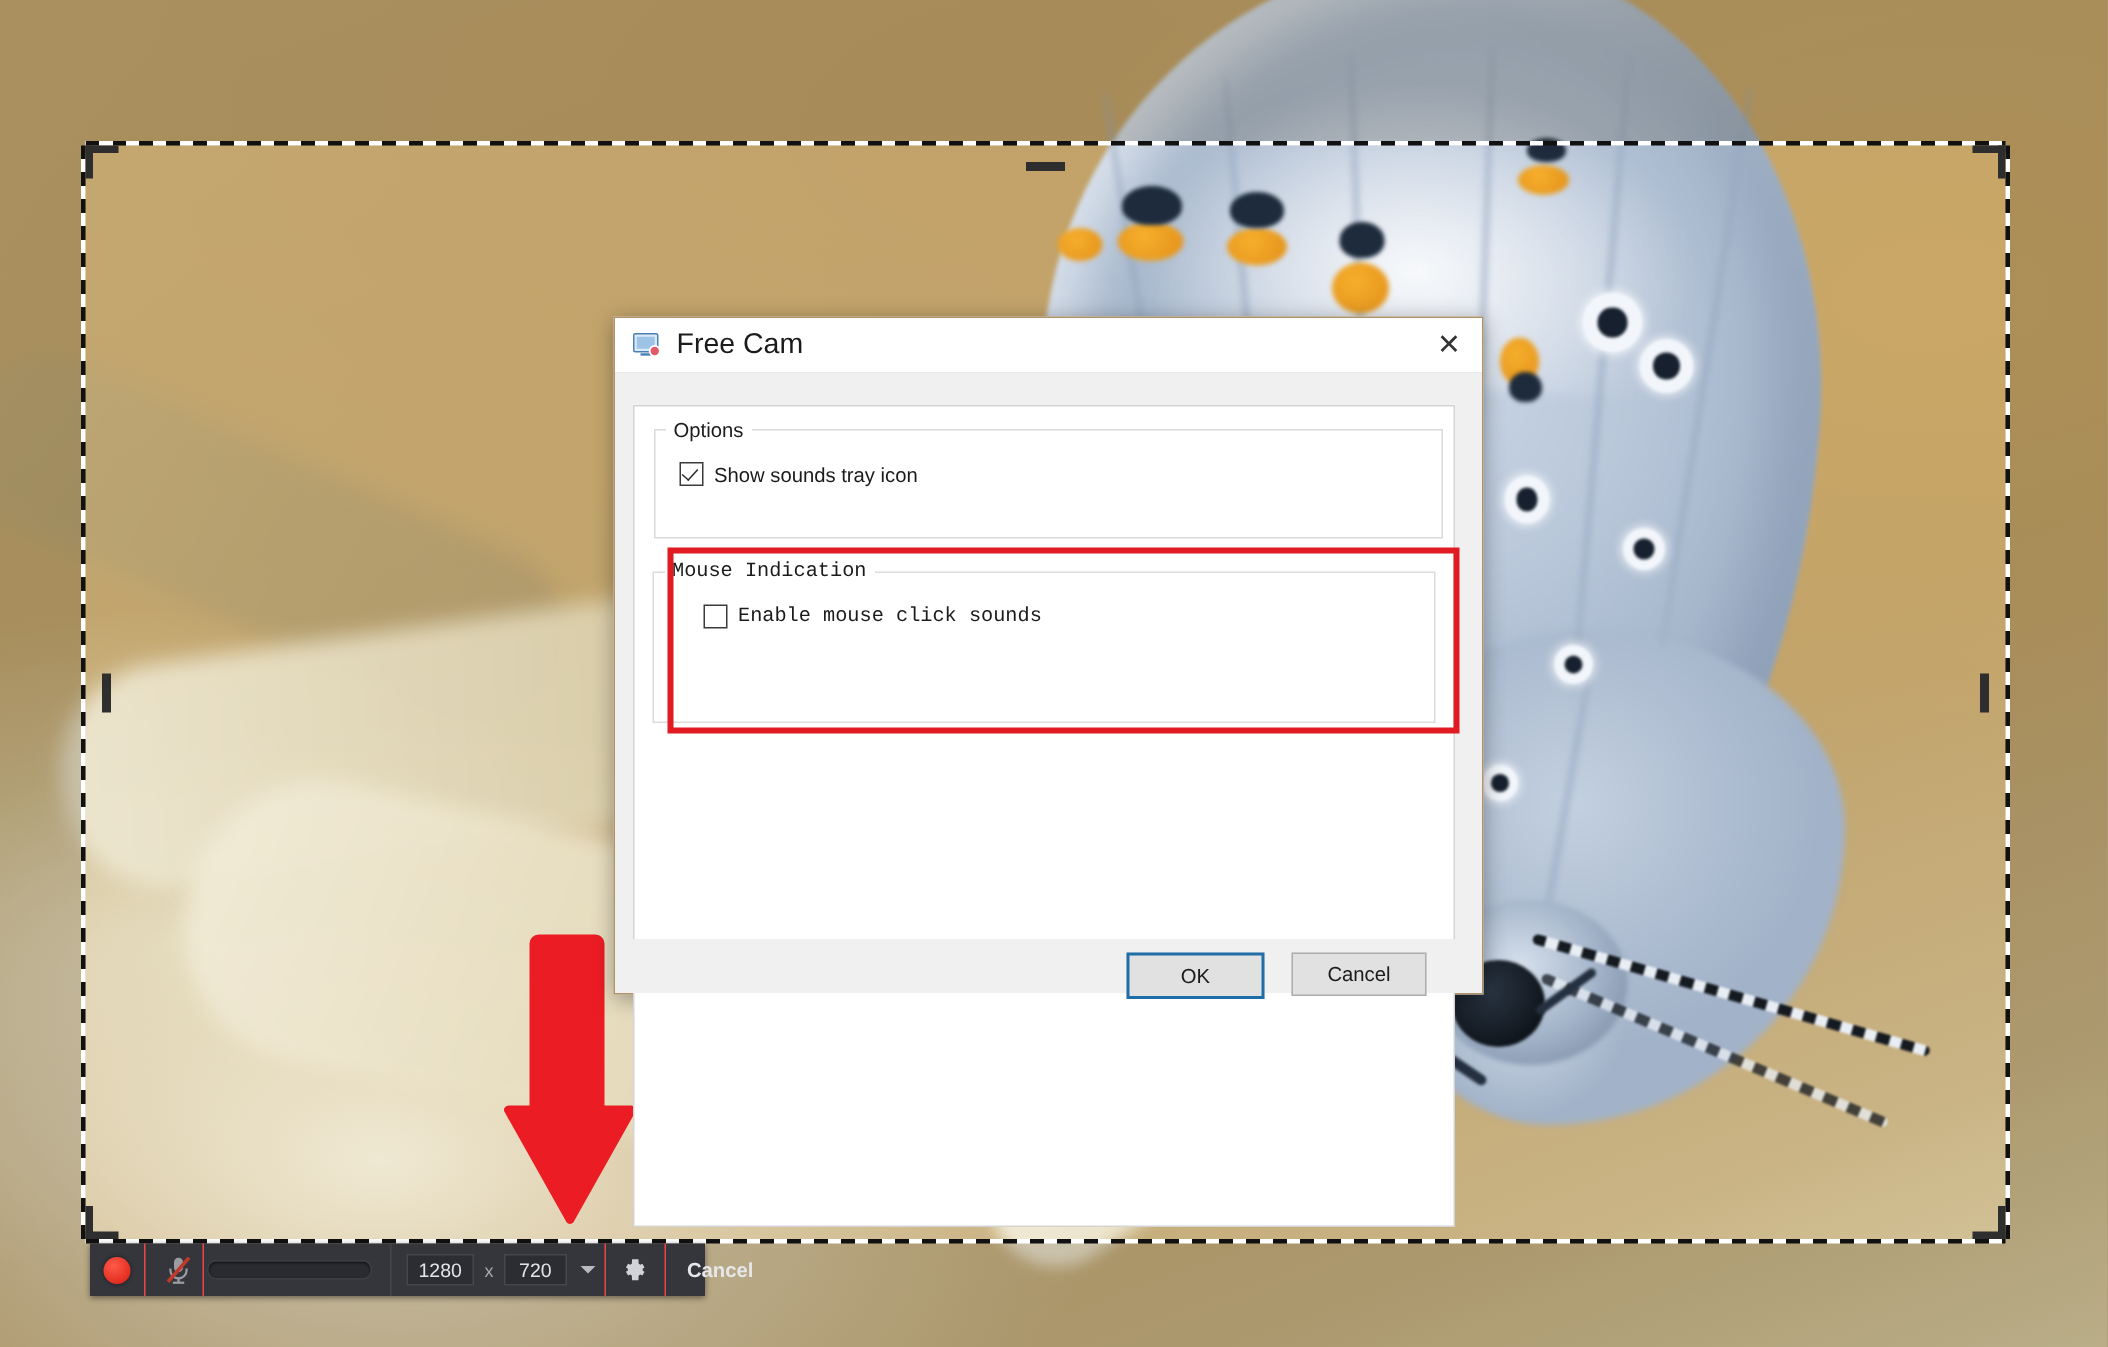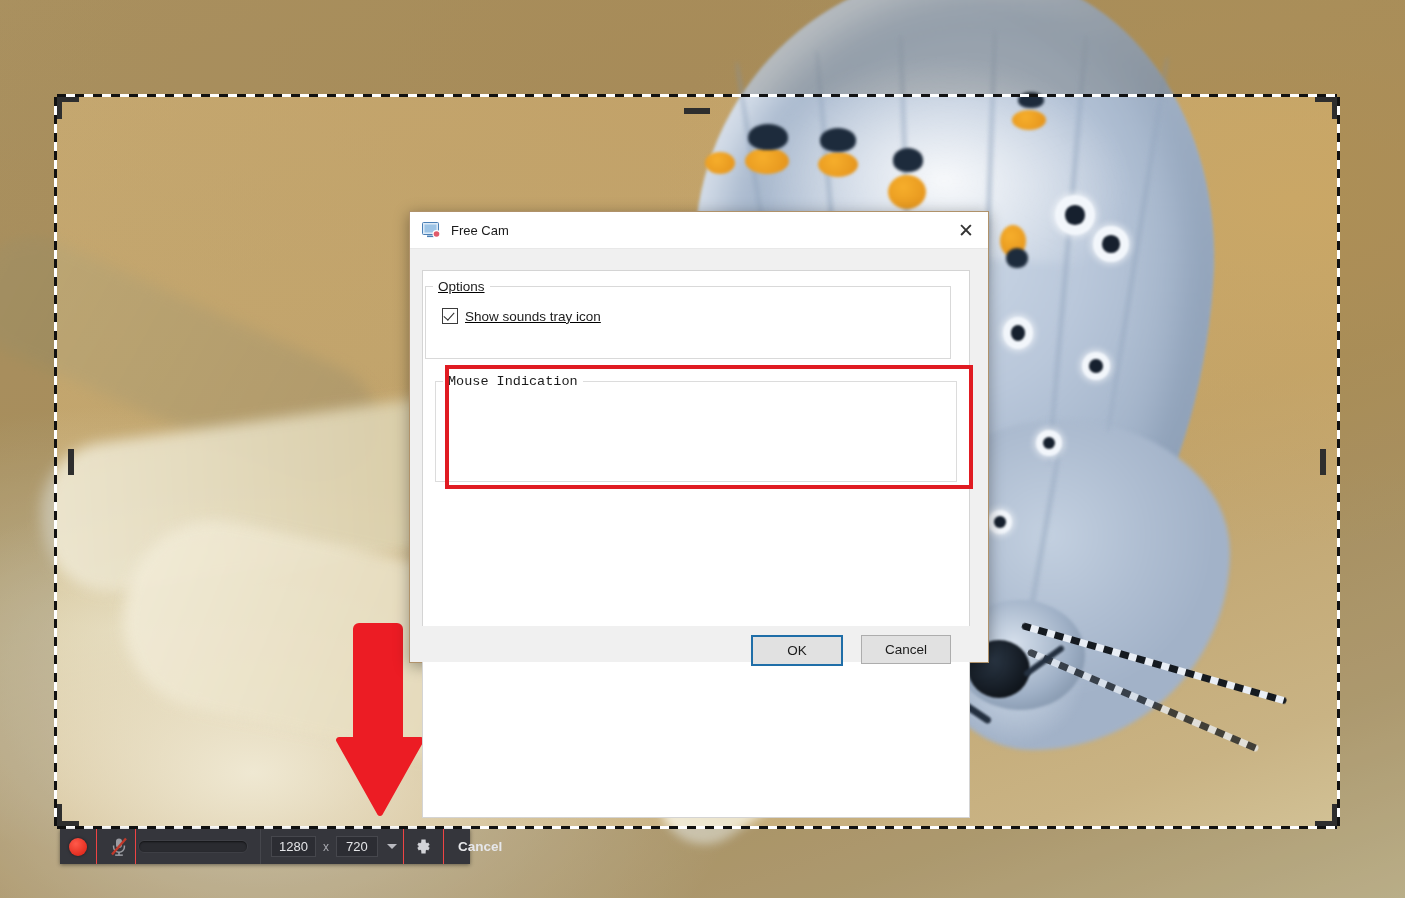--- a/index.html
+++ b/index.html
@@ -145,33 +145,33 @@
   
   #dialog{
     position:absolute;left:409px;top:211px;width:578px;height:450px;
     background:#f0f0f0;border:1px solid #b0926a;
     box-shadow:0 3px 14px rgba(0,0,0,.35);
     font-family:"Liberation Sans", sans-serif;
   }
   #titlebar{height:36px;background:#fff;display:flex;align-items:center;
     border-bottom:1px solid #e8e8e8;}
   #win-icon{width:19px;height:17px;margin-left:12px;position:relative;}
-  #dlg-title{margin-left:10px;font-size:13px;color:#1b1b1b;}
+  #dlg-title{margin-left:10px;font-size:19px;color:#1b1b1b;}
   #close-btn{margin-left:auto;width:44px;height:36px;display:flex;align-items:center;
     justify-content:center;color:#333;font-size:19px;line-height:1;}
   #tabstrip{height:25px;margin:9px 0 0 12px;display:flex;align-items:flex-end;position:relative;z-index:2;}
   .tab{height:22px;padding:0 11px;font-size:13.5px;color:#1b1b1b;display:flex;align-items:center;
     background:#f0f0f0;border:1px solid #d4d4d4;border-bottom:none;}
   .tab.active{background:#fff;height:25px;border-color:#d4d4d4;position:relative;top:1px;z-index:3;font-size:14px;}
   #tabpanel{position:absolute;left:12px;top:58px;width:550px;height:550px;}
   #panel-body{background:#fff;border:1px solid #d4d4d4;width:548px;height:548px;
     box-sizing:border-box;position:relative;}
   fieldset.grp{position:absolute;border:1px solid #d9d9d9;margin:0;padding:0;}
   fieldset.grp legend{font-size:13.5px;color:#1b1b1b;padding:0 5px;margin-left:7px;}
-  #grp-options{left:2px;top:8px;width:524px;height:78px;text-decoration:underline;}
+  #grp-options{left:13px;top:8px;width:524px;height:78px;}
   #grp-mouse{left:12px;top:103px;width:520px;height:106px;border-color:#dcdcdc;font-family:Liberation Mono, monospace;}
   #red-box{position:absolute;left:22px;top:94px;width:528px;height:124px;
     border:4px solid #e01b22;box-sizing:border-box;pointer-events:none;}
   .cbrow{display:flex;align-items:center;font-size:13.5px;color:#1b1b1b;}
   .cb{width:14px;height:14px;border:1px solid #3b3b3b;background:#fff;
     display:inline-block;position:relative;margin-right:7px;flex:0 0 auto;}
   .cb.on::after{content:"";position:absolute;left:3px;top:1px;width:5px;height:9px;
     border:solid #2b2b2b;border-width:0 1.6px 1.6px 0;transform:rotate(42deg);}
   #footer{position:absolute;left:0;bottom:0;width:100%;height:36px;background:#f0f0f0;}
   .dlgbtn{position:absolute;top:9px;width:88px;height:27px;font-size:13.5px;color:#1b1b1b;
@@ -332,20 +332,24 @@
       <fieldset class="grp" id="grp-options">
         <legend>Options</legend>
         <div class="cbrow" style="margin:14px 0 0 16px;">
           <span class="cb on"></span>
           <span>Show sounds tray icon</span>
         </div>
       </fieldset>
 
       <fieldset class="grp" id="grp-mouse">
         <legend>Mouse Indication</legend>
+        <div class="cbrow" style="margin:14px 0 0 33px;">
+          <span class="cb"></span>
+          <span>Enable mouse click sounds</span>
+        </div>
       </fieldset>
 
       <div id="red-box"></div>
     </div>
   </div>
 
   <div id="footer">
     <div class="dlgbtn" id="ok-btn">OK</div>
     <div class="dlgbtn" id="cancel-btn">Cancel</div>
   </div>

